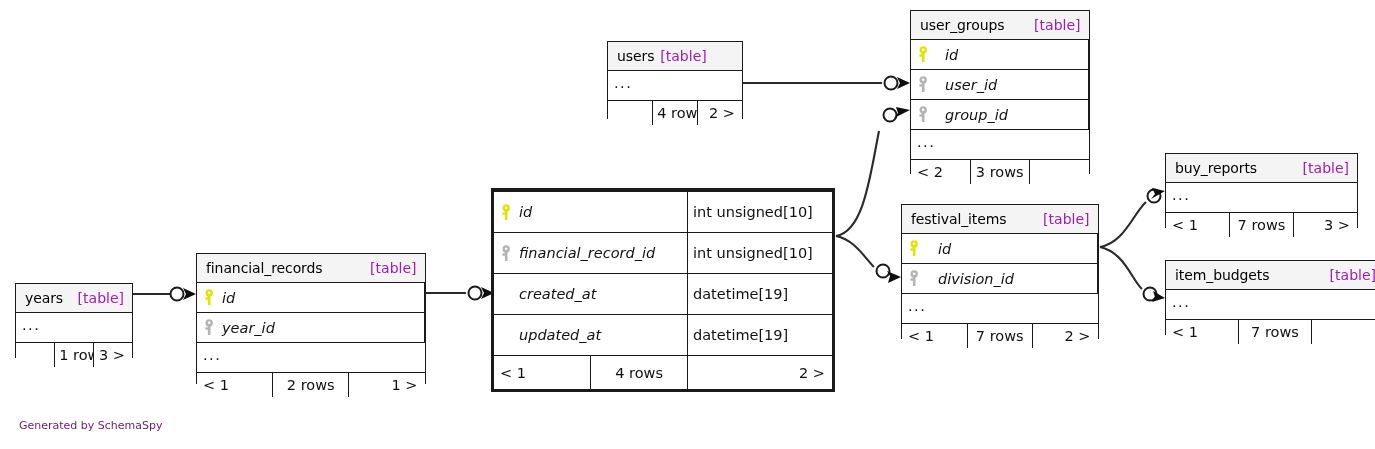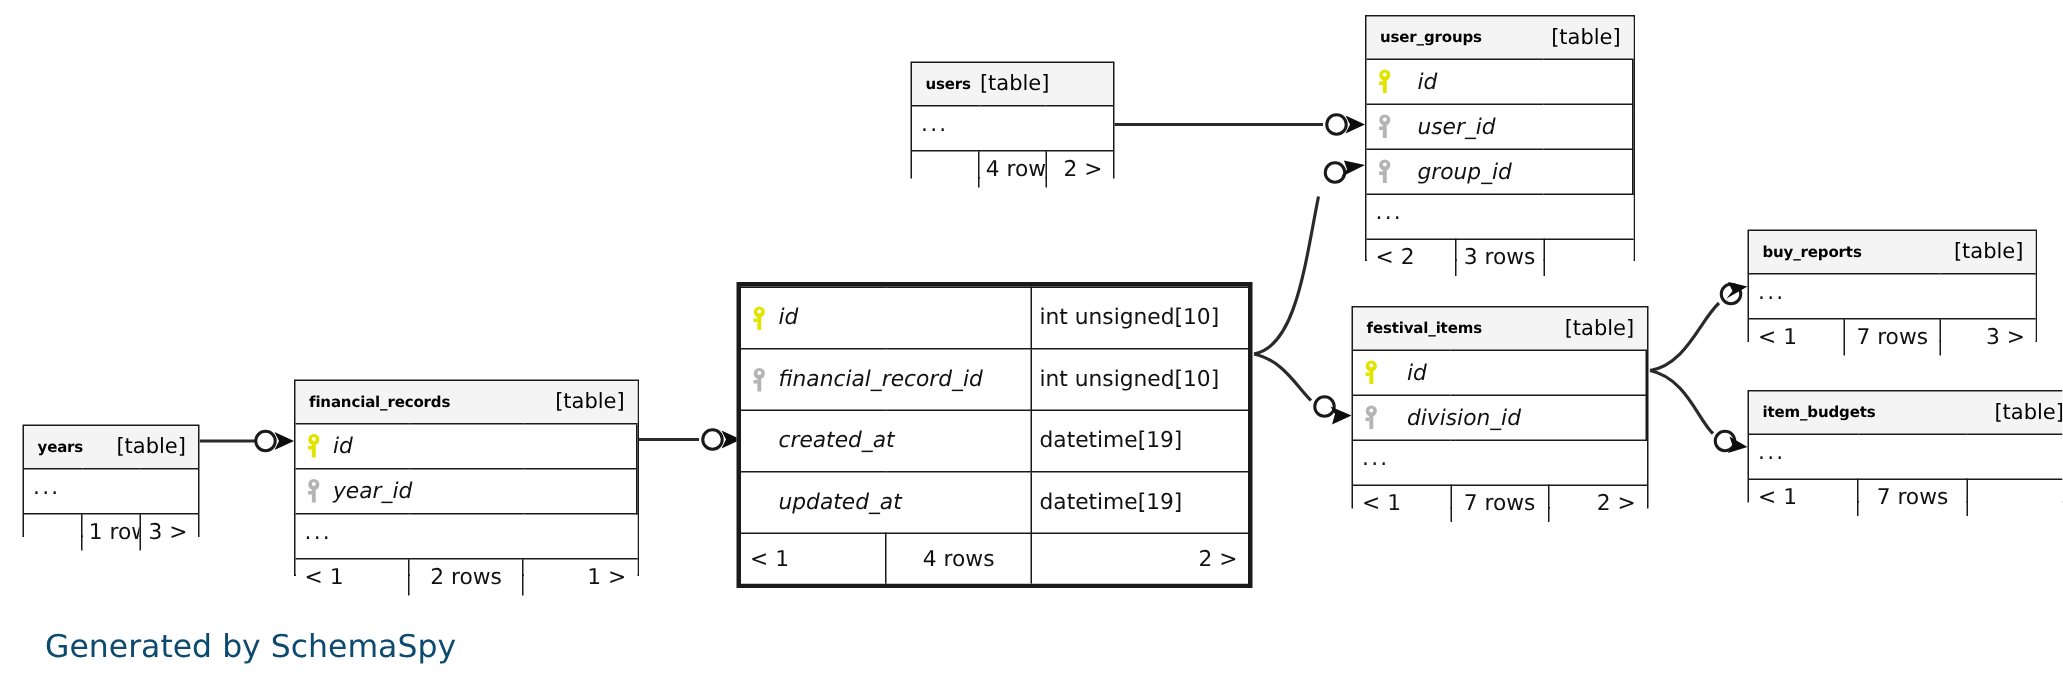--- a/index.html
+++ b/index.html
@@ -58,28 +58,28 @@
     padding: 0 8px 0 9px !important;
     height: 28px;
   }
   .hdr-inner {
     display: flex;
     align-items: center;
     justify-content: space-between;
     width: 100%;
   }
   .tbl-name {
-    font-weight: bold;
-    font-size: 10px;
+    font-weight: normal;
+    font-size: 14px;
     color: #000000;
     letter-spacing: -0.1px;
   }
   .tbl-tag {
     font-size: 14px;
-    color: #000000;
+    color: #a21caf;
     padding-left: 12px;
   }
   .col-row td {
     height: 29px;
   }
   .col-name-cell {
     padding: 0 4px 0 7px !important;
     border-left: none !important;
   }
   .col-type-cell {
@@ -117,24 +117,23 @@
     height: 24px;
     font-size: 14.5px;
     color: #111111;
     border-bottom: none !important;
   }
   .foot-l { text-align: left;  padding: 0 4px 0 6px !important; border-left: none !important; }
   .foot-c { text-align: center; padding: 0 4px !important; }
   .foot-r { text-align: right; padding: 0 7px 0 4px !important; border-right: none !important; }
   .caption {
     position: absolute;
-    font-size: 21px;
-    color: #0c4a6e;
+    font-size: 11px;
+    color: #701a75;
     white-space: nowrap;
-    margin-left: 11px;
   }
 </style>
 </head>
 <body>
 
 <div id="canvas">
 
   <svg class="edges" viewBox="0 0 1375 449" xmlns="http://www.w3.org/2000/svg">
     <g fill="none" stroke="#2a2a2a" stroke-width="2.1">
       <path d="M 133,294 L 170,294"></path>

